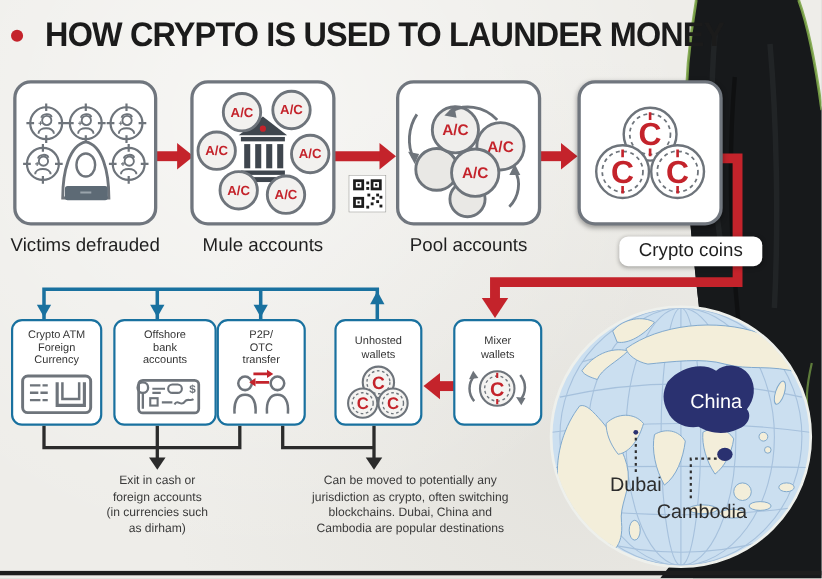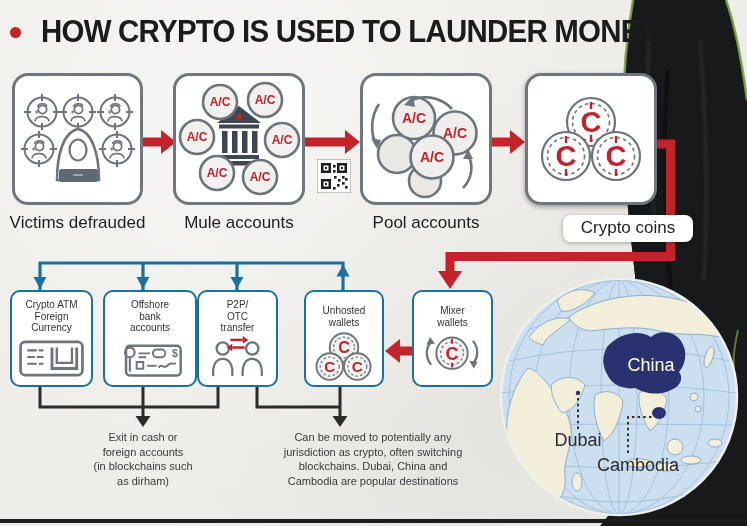--- a/index.html
+++ b/index.html
@@ -423,21 +423,21 @@
         <polygon points="13,54 22,53 17,46" fill="var(--icon-grey)"></polygon>
         <path d="M62,50 C68,57 68,67 62,74" class="st-grey" stroke-width="2.4"></path>
         <polygon points="58,71 67,72 63,79" fill="var(--icon-grey)"></polygon>
       </g>
     </svg>
   </div>
 
   <div class="note" id="note-left">
     <div>Exit in cash or</div>
     <div>foreign accounts</div>
-    <div>(in blockchains such</div>
+    <div>(in currencies such</div>
     <div>as dirham)</div>
   </div>
   <div class="note" id="note-right">
     <div>Can be moved to potentially any</div>
     <div>jurisdiction as crypto, often switching</div>
     <div>blockchains. Dubai, China and</div>
     <div>Cambodia are popular destinations</div>
   </div>
 
   <div id="bottom-rule"></div>

